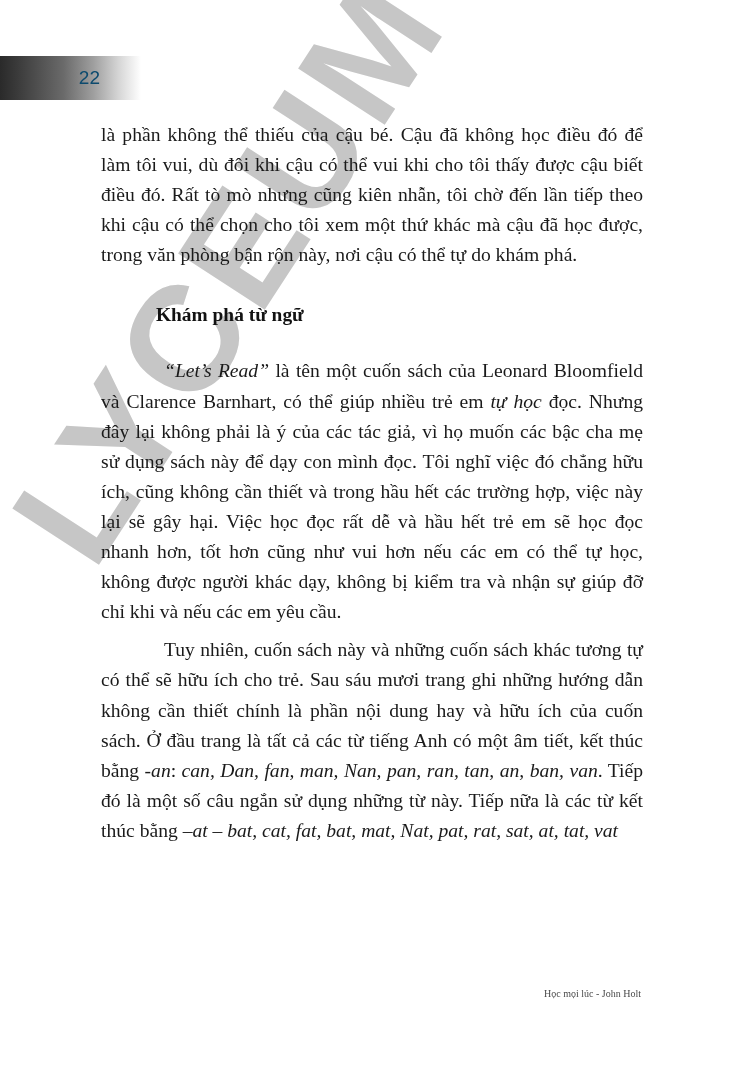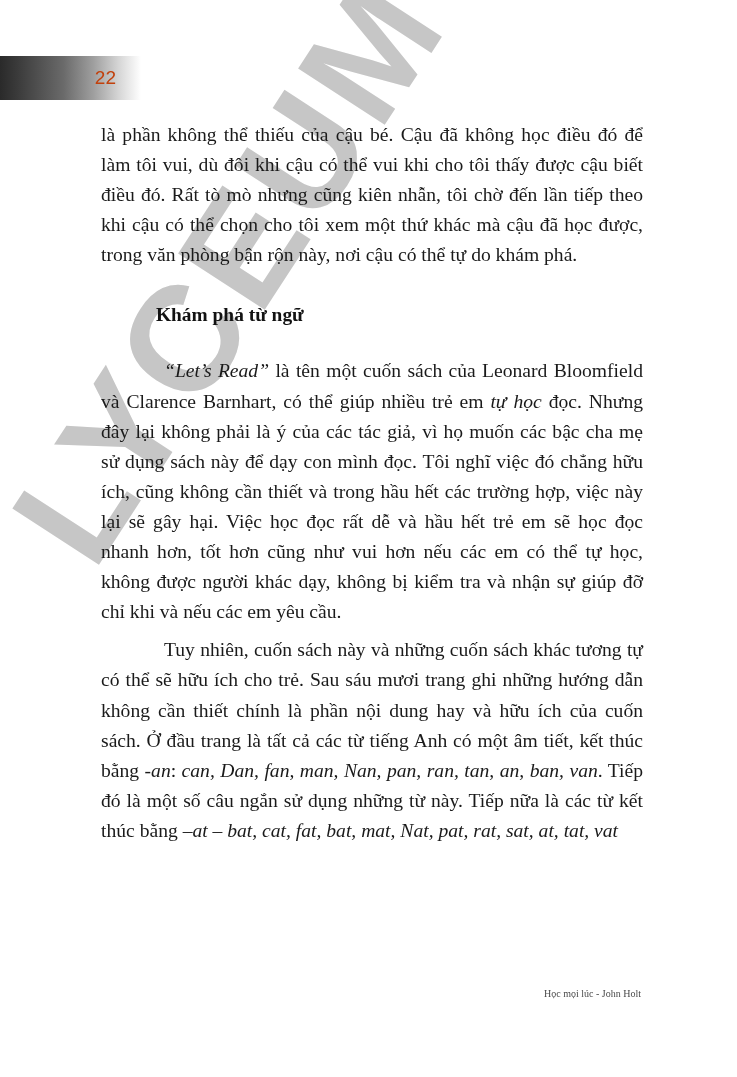--- a/index.html
+++ b/index.html
@@ -67,23 +67,22 @@
     position: absolute;
     left: 0;
     top: 56px;
     width: 100px;
     height: 44px;
     display: flex;
     align-items: center;
     justify-content: flex-end;
     font-family: "Liberation Sans", sans-serif;
     font-size: 19px;
-    color: #c2410c;
+    color: #0c4a6e;
     z-index: 4;
-    padding-left: 16px;
   }
 
   
   .content {
     position: absolute;
     left: 93px;
     top: 112px;
     width: 558px;
     z-index: 2;
   }

